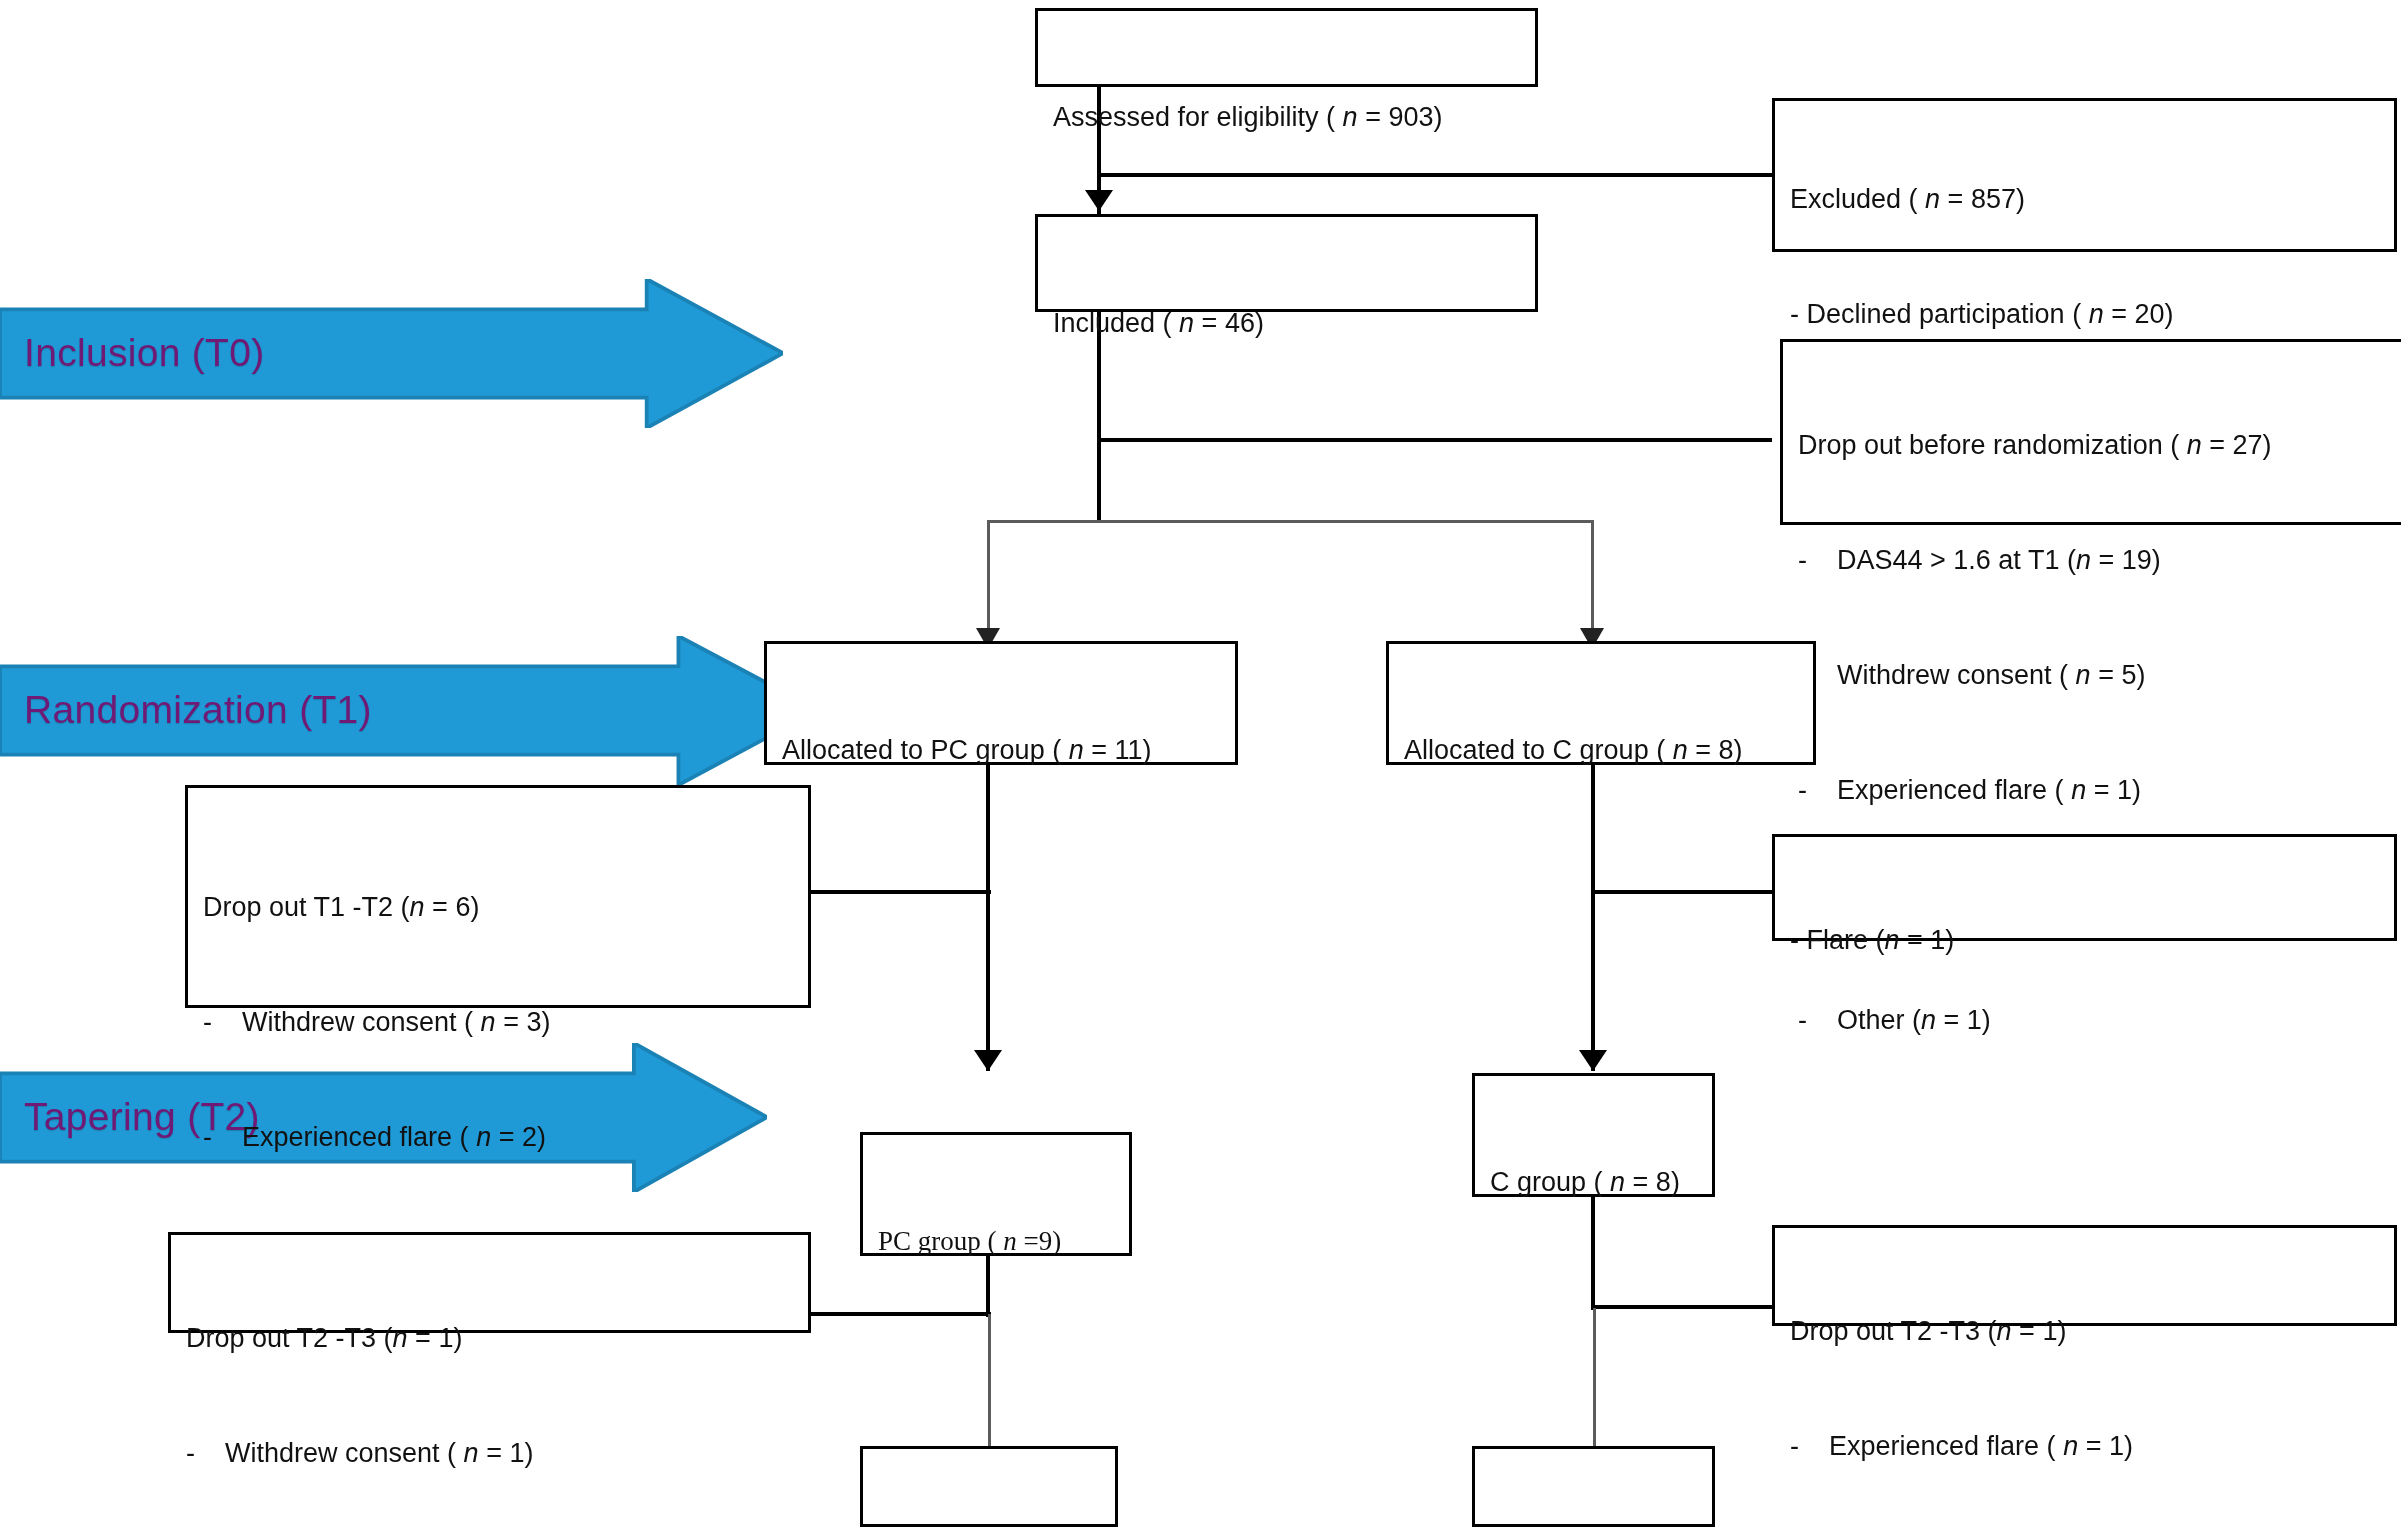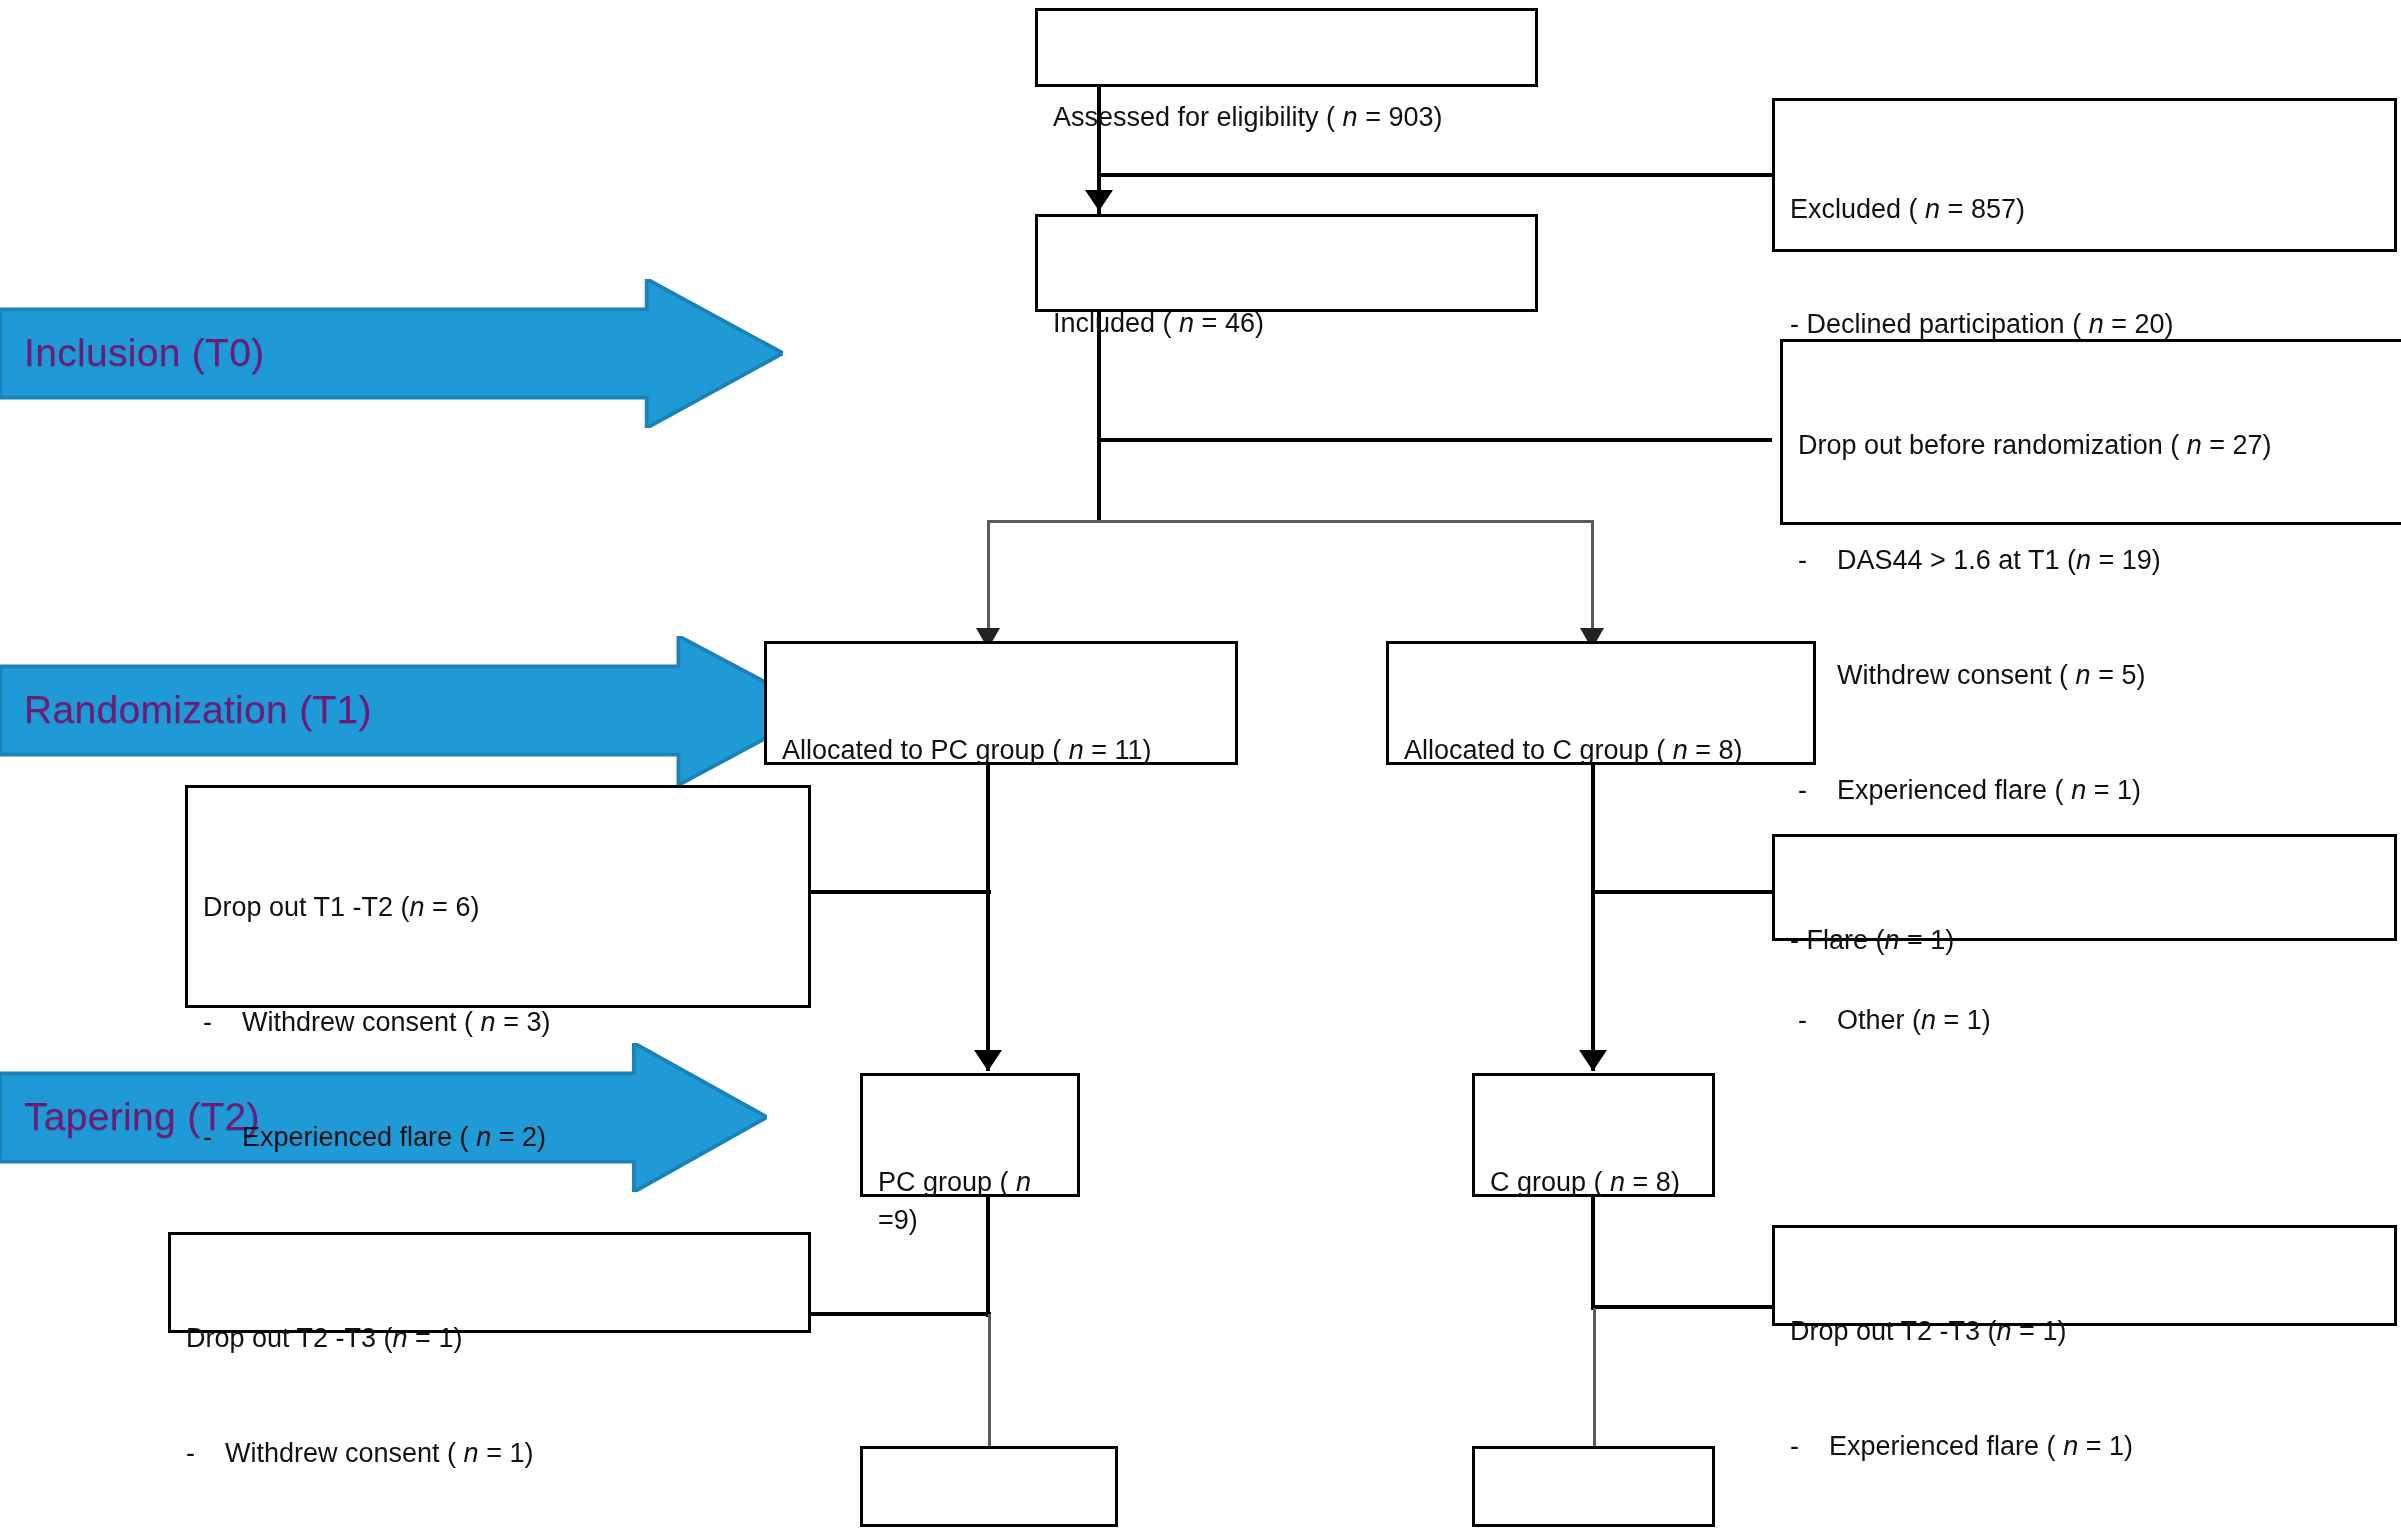--- a/index.html
+++ b/index.html
@@ -96,21 +96,21 @@
       <polygon points="0,48 1000,48 1000,0 1210,117 1000,235 1000,187 0,187" fill="#1f9ad6" stroke="#1b82b6" stroke-width="6"></polygon>
     </svg>
     <span class="lbl" style="left:24px;top:52px;">Tapering (T2)</span>
   </div>
 
 
   <div class="box" style="left:1035px;top:8.2px;width:503px;height:79px;">
     <span class="ln">Assessed for eligibility ( <i>n</i> = 903)</span>
   </div>
 
-  <div class="box" style="left:1772px;top:98px;width:625px;height:154px;padding-top:12px;">
+  <div class="box" style="left:1772px;top:98px;width:625px;height:154px;padding-top:2px;">
     <span class="ln">Excluded ( <i>n</i> = 857)</span>
     <span class="ln">- Declined participation ( <i>n</i> = 20)</span>
     <span class="ln">- Other reason ( <i>n</i> = 15)</span>
   </div>
 
   <div class="box" style="left:1035px;top:214px;width:503px;height:98px;">
     <span class="ln">Included ( <i>n</i> = 46)</span>
   </div>
 
   <div class="box" style="left:1772px;top:339px;width:625px;height:186px;padding-top:7.6px;margin-left:8px;">
@@ -134,21 +134,21 @@
     <span class="ln">Drop out T1 -T2 (<i>n</i> = 6)</span>
     <span class="ln">-    Withdrew consent ( <i>n</i> = 3)</span>
     <span class="ln">-    Experienced flare ( <i>n</i> = 2)</span>
     <span class="ln">-    Experienced side effects ( <i>n</i> = 1)</span>
   </div>
 
   <div class="box" style="left:1772px;top:834px;width:625px;height:107px;padding-top:7.6px;">
     <span class="ln">- Flare (<i>n</i> = 1)</span>
   </div>
 
-  <div class="box" style="left:860px;top:1073px;width:220px;height:124px;">
+  <div class="box" style="left:860px;top:1132px;width:272px;height:124px;font-family:Liberation Serif, serif;">
     <span class="ln">PC group ( <i>n</i> =9)</span>
   </div>
 
   <div class="box" style="left:1472px;top:1073px;width:243px;height:124px;">
     <span class="ln">C group ( <i>n</i> = 8)</span>
   </div>
 
   <div class="box" style="left:168px;top:1232px;width:643px;height:101px;padding-top:7.6px;">
     <span class="ln">Drop out T2 -T3 (<i>n</i> = 1)</span>
     <span class="ln">-    Withdrew consent ( <i>n</i> = 1)</span>

